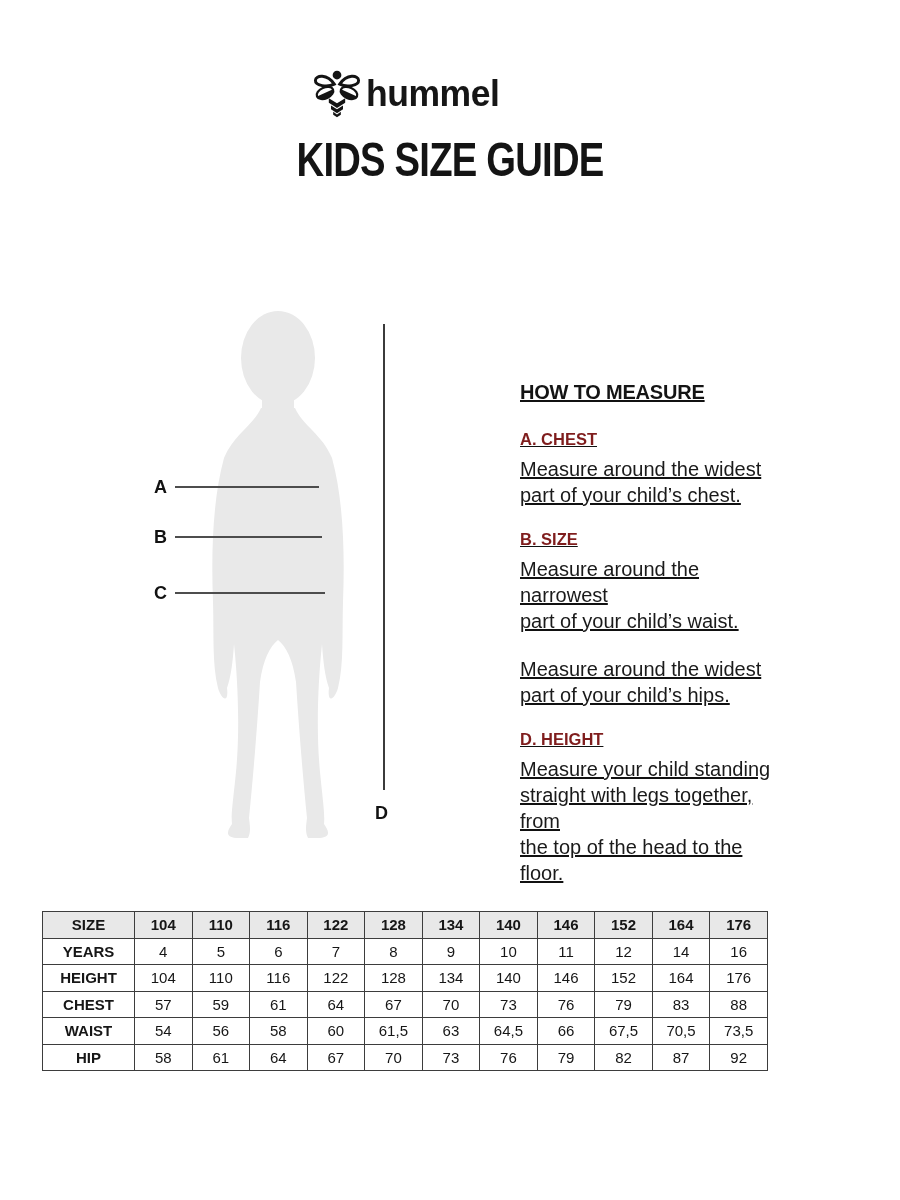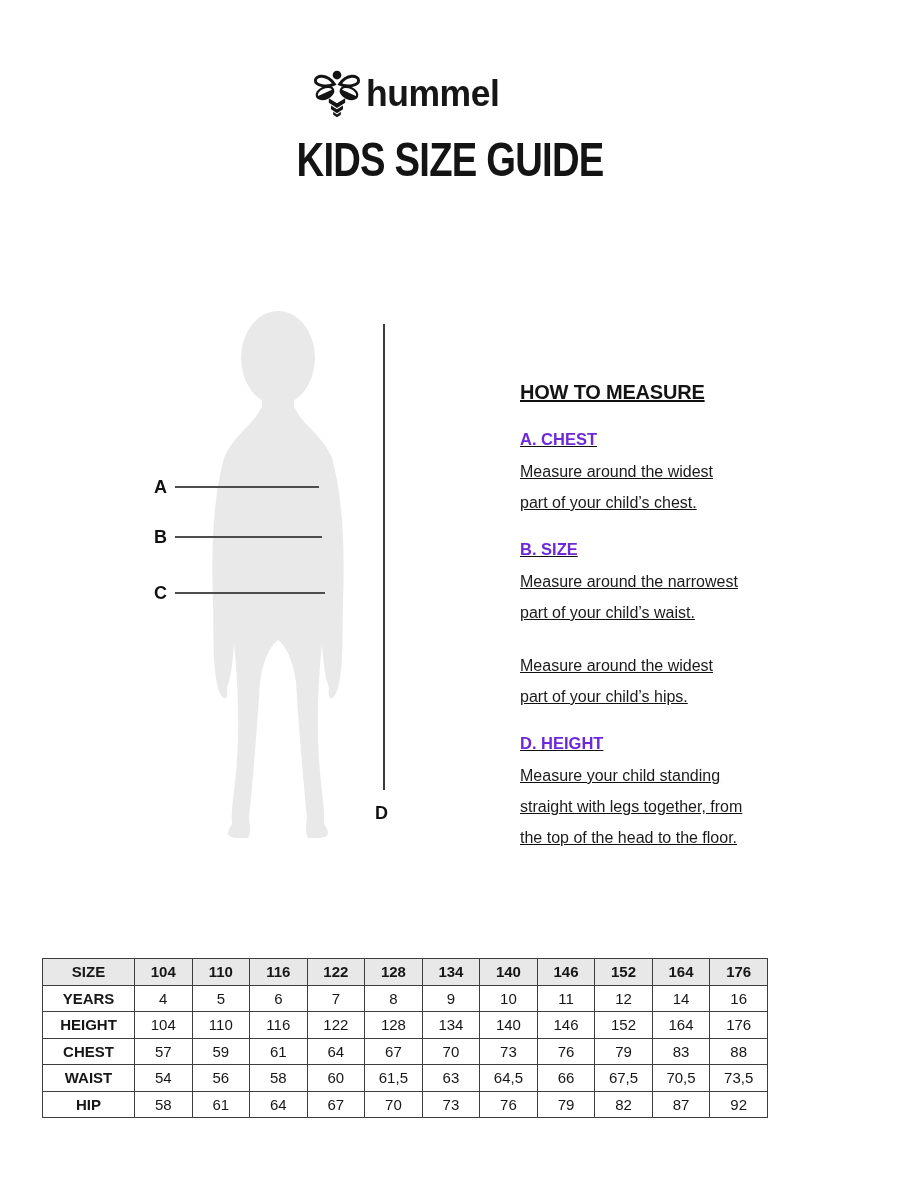--- a/index.html
+++ b/index.html
@@ -47,29 +47,29 @@
   .marker-b{left:154px;top:527px;}
   .marker-c{left:154px;top:583px;}
   .marker-d{left:375px;top:803px;}
 
   
   .measure-col{position:absolute;left:520px;top:381px;width:270px;text-decoration:underline;}
   .measure-title{
     margin:0 0 26px 0;font-size:20px;font-weight:800;
     letter-spacing:-0.2px;color:#141414;
   }
-  .m-heading{margin:0 0 7px 0;font-size:16.5px;font-weight:800;color:#6d28d9;}
+  .m-heading{margin:0 0 7px 0;font-size:16.5px;font-weight:800;color:#7f1d1d;}
   .m-text{
-    margin:0 0 22px 0;font-size:16px;line-height:31px;
+    margin:0 0 22px 0;font-size:20px;line-height:26px;
     color:var(--body-text);white-space:pre-line;
   }
 
   
   .size-table{
-    position:absolute;left:42px;top:958px;width:726px;
+    position:absolute;left:42px;top:911px;width:726px;
     border-collapse:collapse;table-layout:fixed;
   }
   .size-table td{
     border:1px solid var(--table-border);
     height:26.5px;padding:0;text-align:center;vertical-align:middle;
     font-size:15px;color:#161616;background:#ffffff;
   }
   .size-table td.label-cell{font-weight:700;}
   .size-table col.label-col{width:92px;}
   .size-table tr.header-row td{background:var(--table-header-bg);font-weight:700;}

